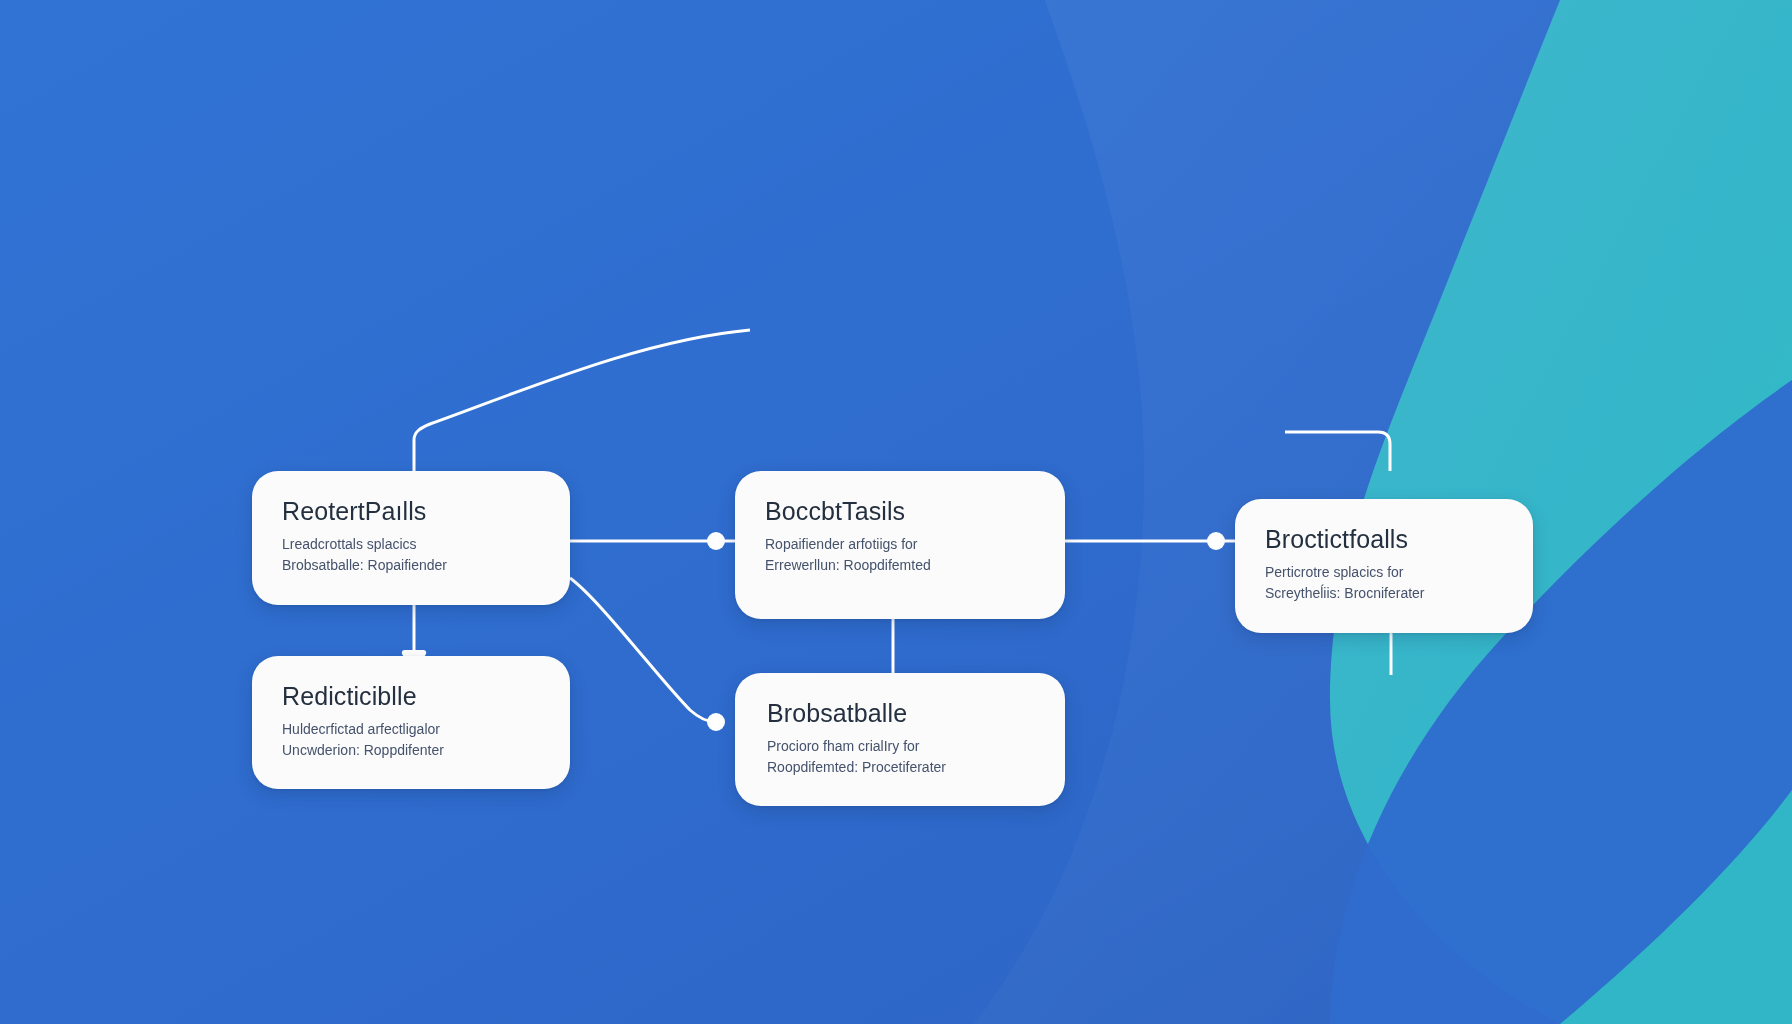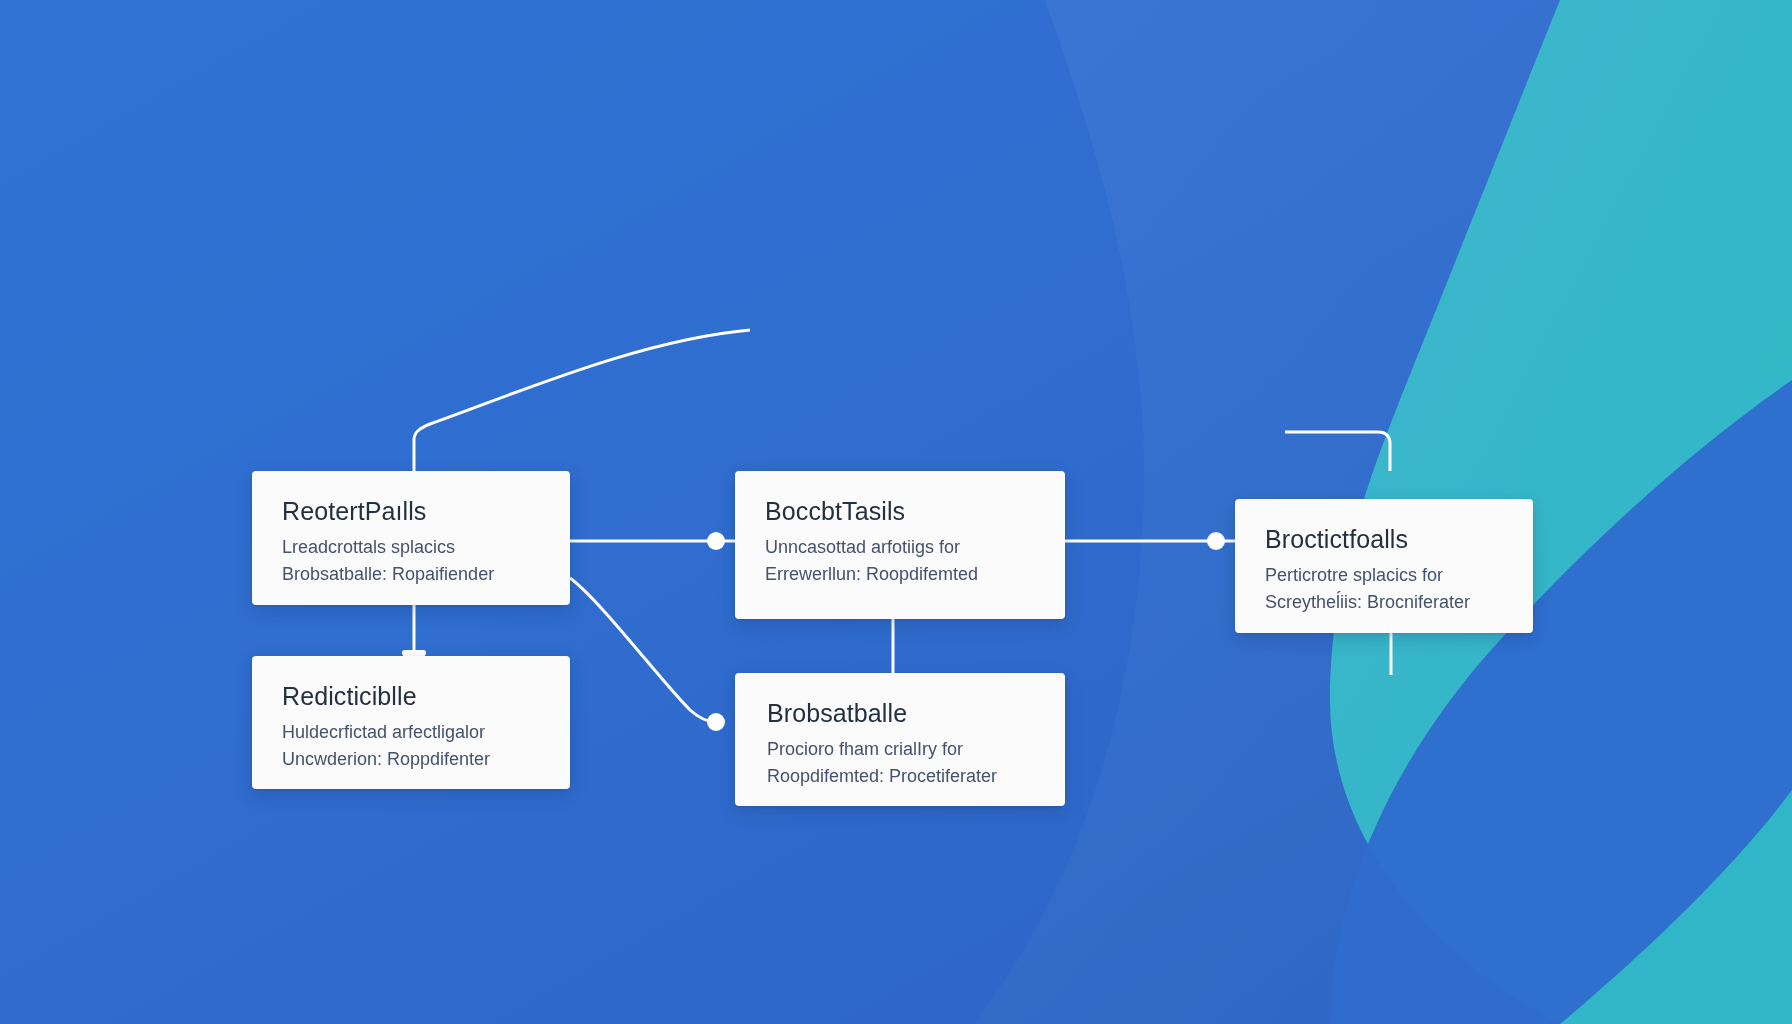--- a/index.html
+++ b/index.html
@@ -50,37 +50,37 @@
   }
   .edge-arrow {
     fill: #ffffff;
   }
 
   
   .card {
     position: absolute;
     box-sizing: border-box;
     background: #fbfbfc;
-    border-radius: 4px;
+    border-radius: 26px;
     box-shadow: 0 6px 18px rgba(16, 40, 80, 0.18),
                 0 1px 3px rgba(16, 40, 80, 0.12);
     padding: 26px 30px 22px 30px;
     overflow: hidden;
   }
   .card-title {
     font-size: 25px;
     line-height: 1.12;
     font-weight: 400;
     color: #24303f;
     letter-spacing: 0.1px;
     margin: 0 0 9px 0;
     white-space: nowrap;
   }
   .card-line {
-    font-size: 18px;
+    font-size: 14px;
     line-height: 1.52;
     color: #45526b;
     margin: 0;
     white-space: nowrap;
   }
 
   
   #card-0 { left: 252px; top: 471px; width: 318px;  height: 134px; }
   #card-1 { left: 735px; top: 471px; width: 330px;  height: 148px; }
   #card-2 { left: 1235px; top: 499px; width: 298px; height: 134px; }
@@ -173,21 +173,21 @@
   </svg>
 
   <div class="card" id="card-0">
     <div class="card-title">ReotertPaılls</div>
     <div class="card-line">Lreadcrottals splacics</div>
     <div class="card-line">Brobsatballe: Ropaifiender</div>
   </div>
 
   <div class="card" id="card-1">
     <div class="card-title">BoccbtTasils</div>
-    <div class="card-line">Unncasottad arfotiigs for</div>
+    <div class="card-line">Ropaifiender arfotiigs for</div>
     <div class="card-line">Errewerllun: Roopdifemted</div>
   </div>
 
   <div class="card" id="card-2">
     <div class="card-title">Broctictfoalls</div>
     <div class="card-line">Perticrotre splacics for</div>
     <div class="card-line">Screytheĺiis: Brocniferater</div>
   </div>
 
   <div class="card" id="card-3">

